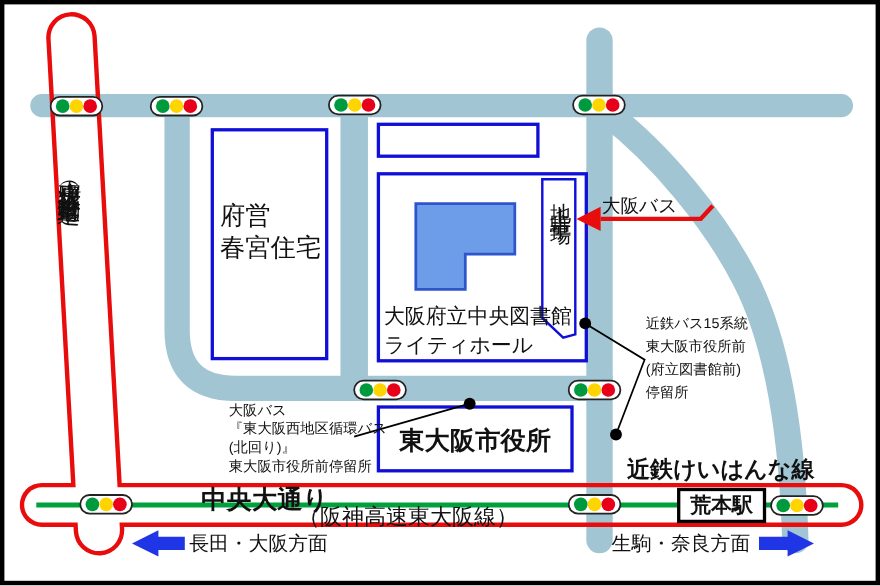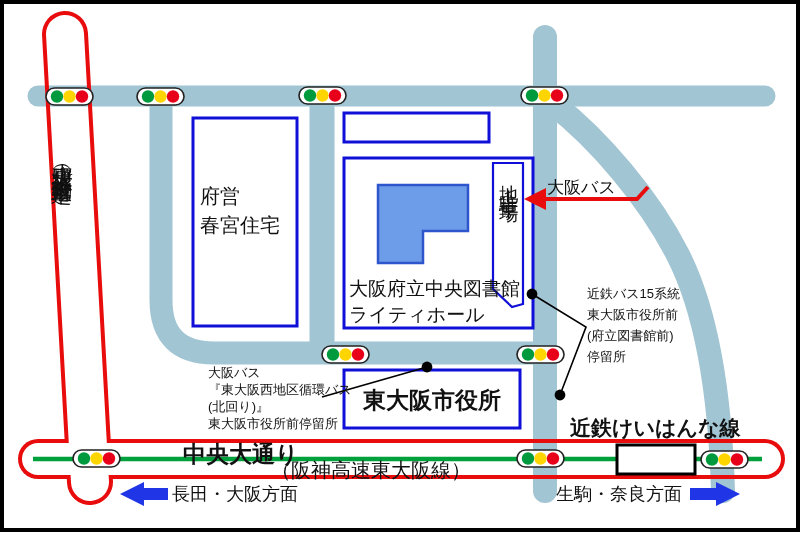--- a/index.html
+++ b/index.html
@@ -119,21 +119,21 @@
           <circle cx="23.5" cy="8.5" r="6.2" fill="#ffd500"></circle>
           <circle cx="36" cy="8.5" r="6.2" fill="#e8001b"></circle>
         </g>
     </g>
 
     <rect x="2" y="2" width="796" height="528" fill="none" stroke="#000" stroke-width="4"></rect>
   </svg>
 
   <div class="lbl vtext" style="left:51px;top:147px;font-size:21px;letter-spacing:2px;transform:rotate(3.2deg);transform-origin:top center;">中央環状線（近畿自動車道）</div>
 
-  <div class="lbl" style="left:200px;top:182px;font-size:20px;line-height:29px;">
+  <div class="lbl" style="left:200px;top:182px;font-size:23px;line-height:29px;">
     <div>府営</div>
     <div>春宮住宅</div>
   </div>
 
   <div class="lbl" style="left:349px;top:276px;font-size:19px;line-height:26px;">
     <div>大阪府立中央図書館</div>
     <div>ライティホール</div>
   </div>
 
   <div class="lbl vtext" style="left:497px;top:169px;font-size:19px;letter-spacing:5px;">地上駐車場</div>
@@ -155,18 +155,19 @@
   </div>
 
   <div class="lbl center" style="left:344px;top:386px;width:176px;font-size:23px;">東大阪市役所</div>
 
   <div class="lbl" style="left:183px;top:440px;font-size:23px;font-weight:600;">中央大通り</div>
 
   <div class="lbl" style="left:271px;top:458px;font-size:20px;">（阪神高速東大阪線）</div>
 
   <div class="lbl" style="left:556px;top:415px;font-size:21px;font-weight:600;margin-left:14px;">近鉄けいはんな線</div>
 
+  <div class="lbl center" style="left:617px;top:448px;width:78px;font-size:19px;font-weight:600;">荒本駅</div>
 
   <div class="lbl" style="left:172px;top:483px;font-size:18px;">長田・大阪方面</div>
 
   <div class="lbl" style="left:556px;top:483px;font-size:18px;">生駒・奈良方面</div>
 
 </div>
 
 </body></html>

